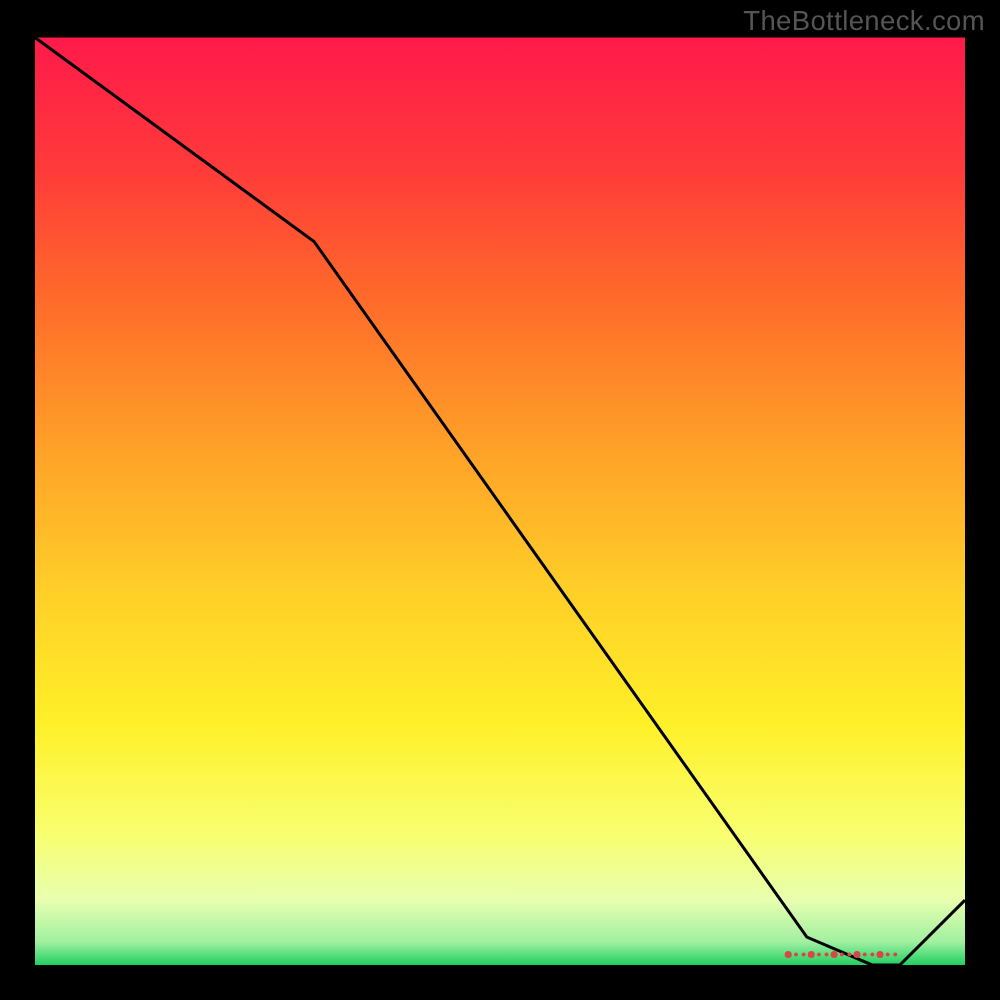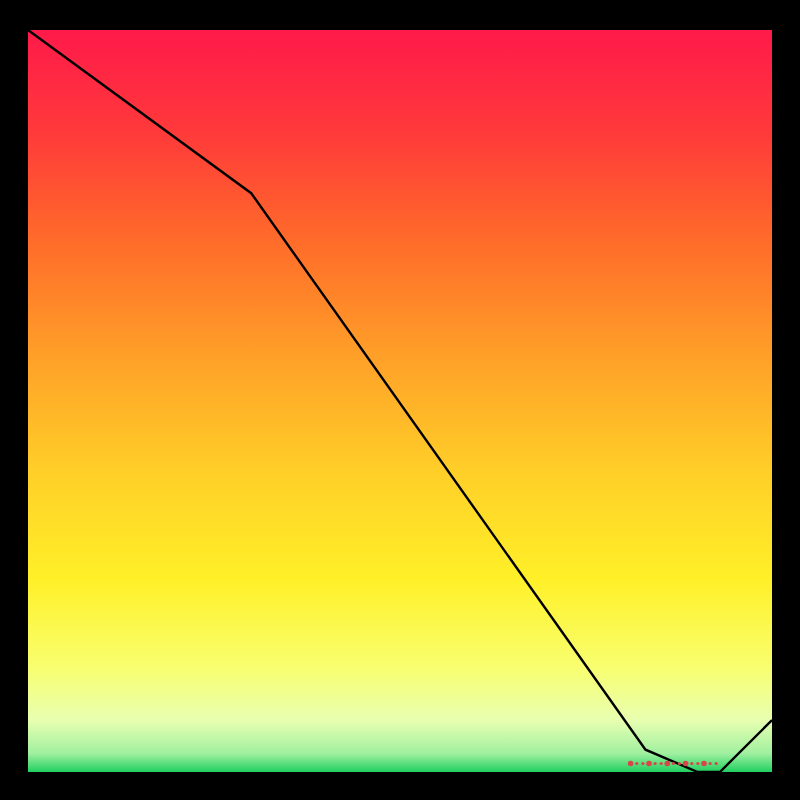--- a/index.html
+++ b/index.html
@@ -29,20 +29,21 @@
   svg {
     position: absolute;
     top: 0;
     left: 0;
   }
 </style>
 </head>
 <body>
 
 <div class="frame">
+  <div class="watermark">TheBottleneck.com</div>
 
   <svg id="chart-svg" width="800" height="800" viewBox="0 0 800 800">
     <defs>
       <linearGradient id="bg-grad" x1="0" y1="0" x2="0" y2="1">
           <stop offset="0%" stop-color="#ff1a4a"></stop>
           <stop offset="14.000000000000002%" stop-color="#ff3a3a"></stop>
           <stop offset="28.000000000000004%" stop-color="#ff6a2a"></stop>
           <stop offset="44%" stop-color="#ffa028"></stop>
           <stop offset="60%" stop-color="#ffd028"></stop>
           <stop offset="74%" stop-color="#fff028"></stop>

